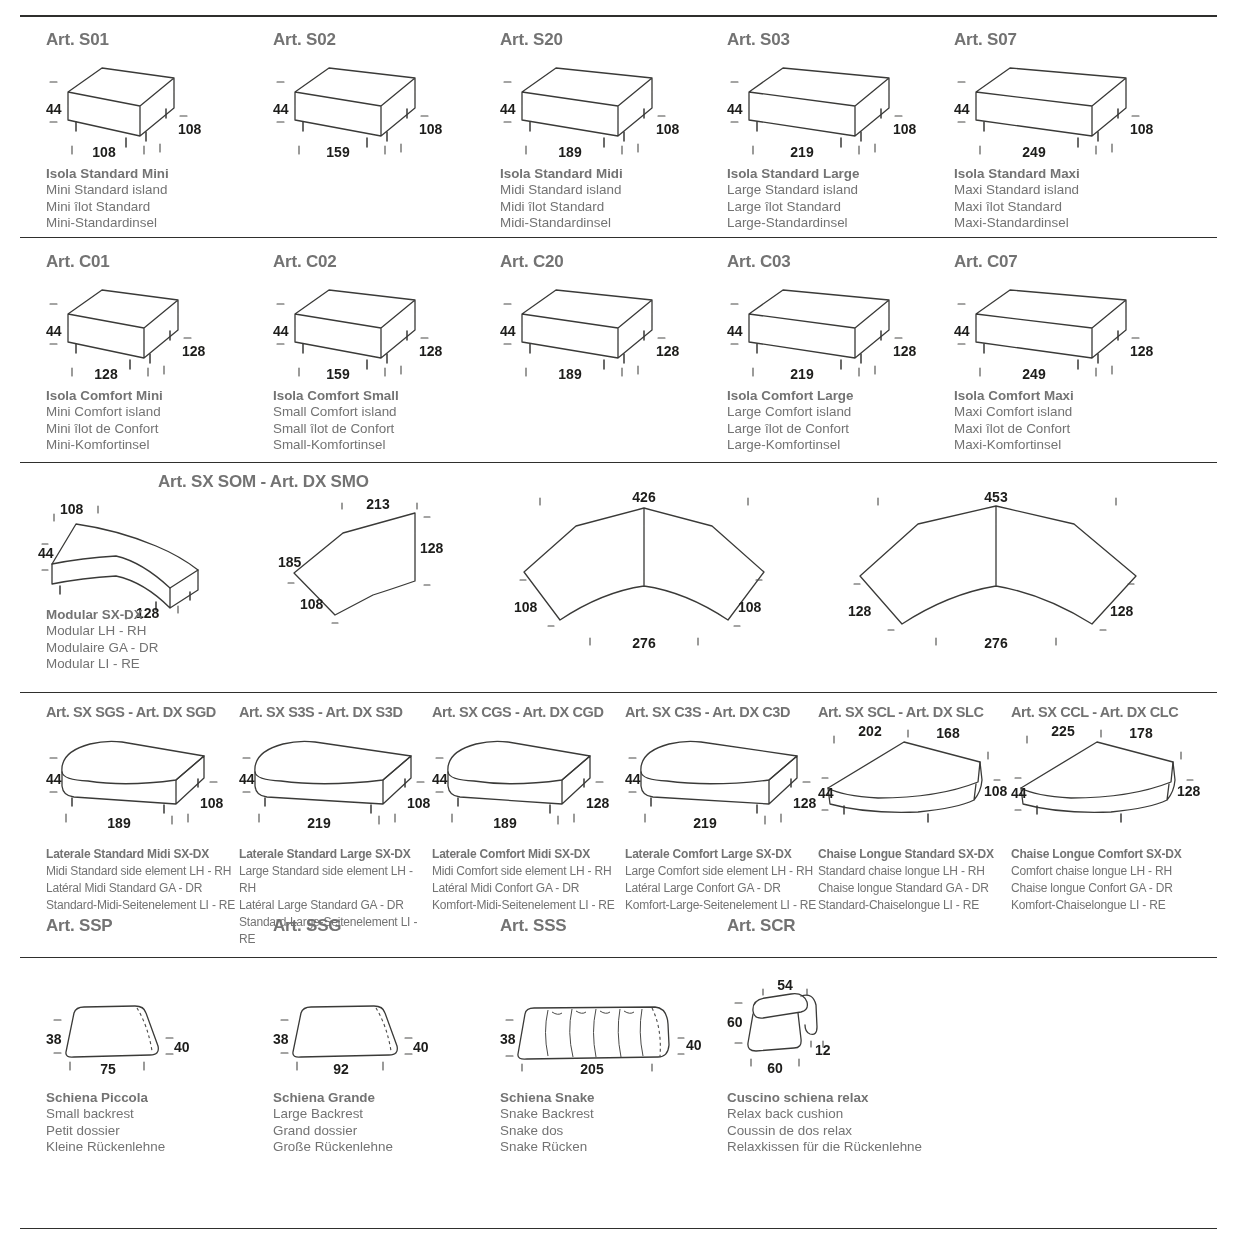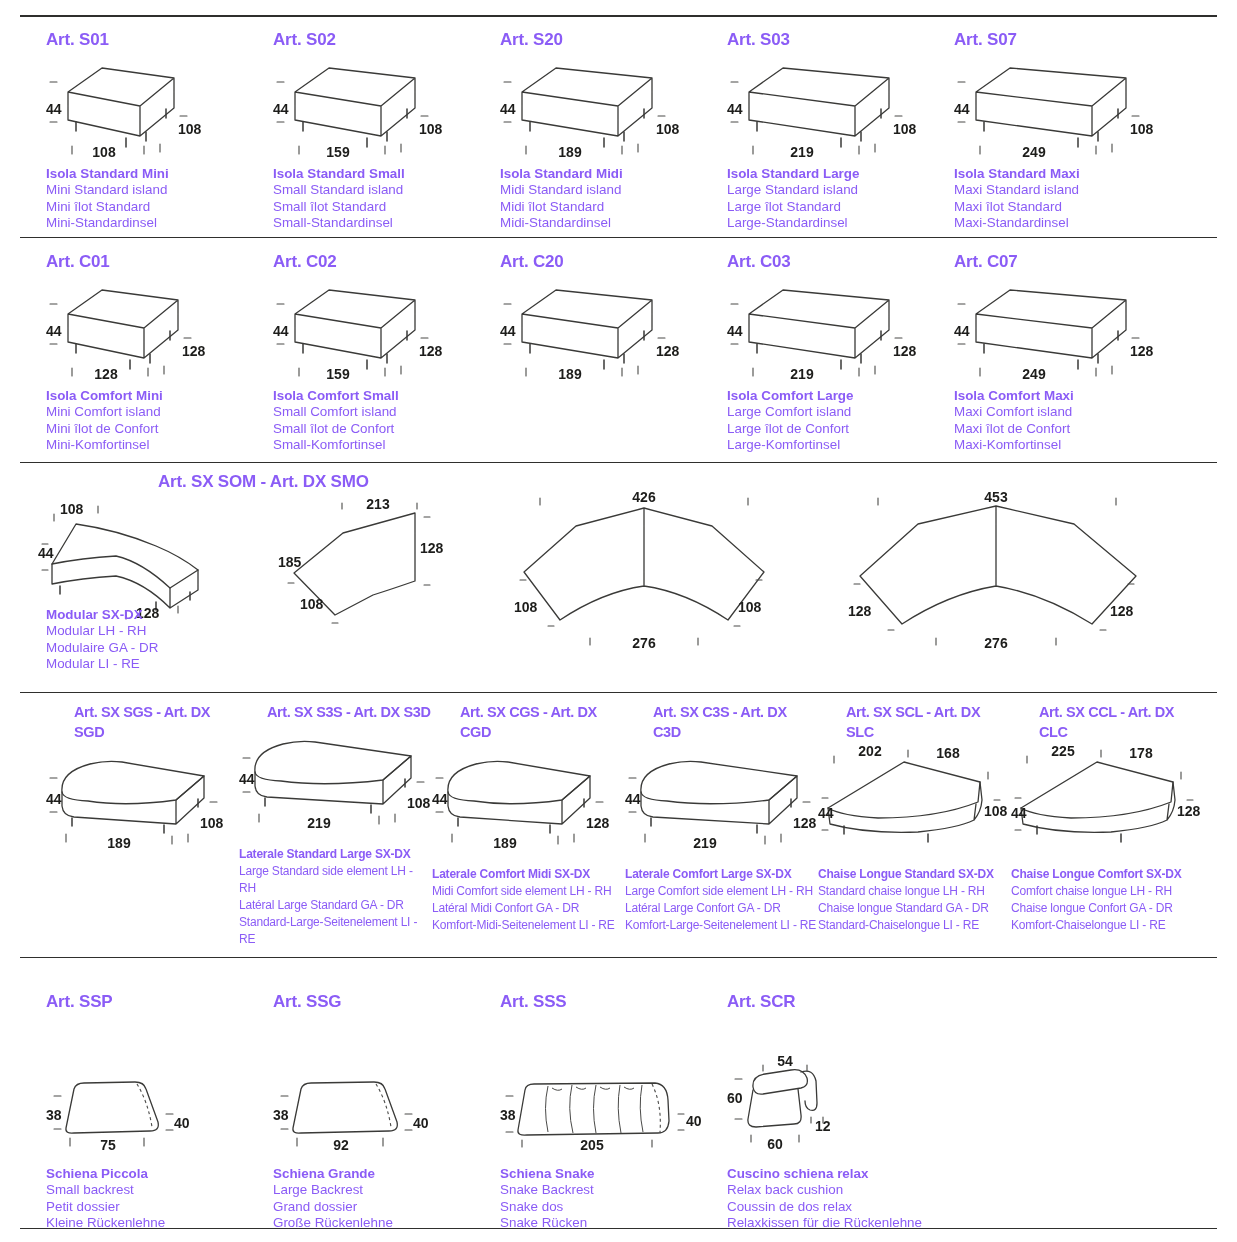--- a/index.html
+++ b/index.html
@@ -1,29 +1,29 @@
 <!DOCTYPE html>
 <html><head>
 <meta charset="utf-8">
 <style>
   html,body{margin:0;padding:0;background:#fff;}
   .page{position:relative;width:1237px;height:1242px;background:#fff;overflow:hidden;
-        font-family:"Liberation Sans",sans-serif;color:#8b5cf6;}
+        font-family:"Liberation Sans",sans-serif;color:#737373;}
   .rule{position:absolute;left:20px;right:20px;border-top:1.6px solid #2f2f2d;}
   .rule.thick{border-top-width:2.2px;}
   .grid{position:absolute;left:46px;display:grid;}
   .grid5{grid-template-columns:repeat(5,227px);}
   .grid6{grid-template-columns:repeat(6,193px);}
   .grid4{grid-template-columns:repeat(4,227px);}
   .cell h3{margin:0;font-size:17px;line-height:20px;font-weight:700;letter-spacing:-0.2px;}
   .cell .fig{margin-top:8px;height:106px;}
   .cell .names{margin-top:2px;}
   .names p{margin:0;font-size:13.4px;line-height:16.4px;}
   .names p.b{font-weight:700;}
-  .grid6 .cell h3{font-size:14.5px;letter-spacing:-0.4px;margin-left:28px;}
+  .grid6 .cell h3{font-size:14.5px;letter-spacing:-0.4px;}
   .grid6 .cell .fig{margin-top:4px;height:114px;}
   .grid6 .cell .names{margin-top:6px;}
   .grid6 .names p{font-size:12px;line-height:17px;letter-spacing:-0.2px;}
   .grid4 .cell .fig{margin-top:42px;height:98px;display:flex;align-items:flex-end;}
   .grid4 .cell .names{margin-top:14px;}
   svg{display:block;overflow:visible;}
   .ln{fill:none;stroke:#3a3a38;stroke-width:1.3;stroke-linejoin:round;stroke-linecap:round;}
   .leg{fill:none;stroke:#3a3a38;stroke-width:1.5;stroke-linecap:round;}
   .tick{fill:none;stroke:#4a4a48;stroke-width:1.1;stroke-linecap:round;}
   .dash{fill:none;stroke:#4a4a48;stroke-width:1.1;stroke-dasharray:3 3;}
@@ -73,26 +73,20 @@
       <div class="fig">
         <svg width="210" height="104" viewBox="0 0 210 104">
           <path class="ln" d="M22,34 L56,10 L142,20 L108,48 Z M22,34 L108,48 L108,78 L22,62 Z M108,48 L142,20 L142,50 L108,78"></path>
           <path class="leg" d="M30,64 l0,9 M94,80 l0,9 M114,74 l0,9 M134,51 l0,9"></path>
           <path class="tick" d="M4,24 l7,0 M4,64 l7,0 M26,88 l0,8 M112,88 l0,8 M148,58 l7,0 M128,86 l0,8"></path>
           <text class="dim" x="0" y="56">44</text>
           <text class="dim mid" x="65" y="99">159</text>
           <text class="dim" x="146" y="76">108</text>
         </svg>
       </div>
-      <div class="names">
-        <p class="b">Isola Standard Small</p>
-        <p>Small Standard island</p>
-        <p>Small îlot Standard</p>
-        <p>Small-Standardinsel</p>
-      </div>
     </div>
 
     <div class="cell">
       <h3>Art. S20</h3>
       <div class="fig">
         <svg width="210" height="104" viewBox="0 0 210 104">
           <path class="ln" d="M22,34 L56,10 L152,20 L118,48 Z M22,34 L118,48 L118,78 L22,62 Z M118,48 L152,20 L152,50 L118,78"></path>
           <path class="leg" d="M30,64 l0,9 M104,80 l0,9 M124,74 l0,9 M144,51 l0,9"></path>
           <path class="tick" d="M4,24 l7,0 M4,64 l7,0 M26,88 l0,8 M122,88 l0,8 M158,58 l7,0 M138,86 l0,8"></path>
           <text class="dim" x="0" y="56">44</text>
@@ -300,20 +294,26 @@
         <svg width="200" height="112" viewBox="0 0 200 112">
           <path class="ln" d="M16,46 Q14,26 44,18 Q60,14 76,16 L158,30 L130,54 Q80,61 42,55 Q17,54 16,46 Z"></path>
           <path class="ln" d="M16,46 L16,60 Q17,70 28,71 L130,78 L130,54 M130,54 L158,30 L158,52 L130,78"></path>
           <path class="leg" d="M26,72 l0,8 M118,79 l0,8 M152,53 l0,8"></path>
           <path class="tick" d="M4,32 l7,0 M4,66 l7,0 M20,88 l0,8 M126,90 l0,8 M164,56 l7,0 M142,88 l0,8"></path>
           <text class="dim" x="0" y="58">44</text>
           <text class="dim mid" x="73" y="102">189</text>
           <text class="dim" x="154" y="82">108</text>
         </svg>
       </div>
+      <div class="names">
+        <p class="b">Laterale Standard Midi SX-DX</p>
+        <p>Midi Standard side element LH - RH</p>
+        <p>Latéral Midi Standard GA - DR</p>
+        <p>Standard-Midi-Seitenelement LI - RE</p>
+      </div>
     </div>
 
     <div class="cell">
       <h3>Art. SX S3S - Art. DX S3D</h3>
       <div class="fig">
         <svg width="200" height="112" viewBox="0 0 200 112">
           <path class="ln" d="M16,46 Q14,26 44,18 Q60,14 76,16 L172,30 L144,54 Q86,61 42,55 Q17,54 16,46 Z"></path>
           <path class="ln" d="M16,46 L16,60 Q17,70 28,71 L144,78 L144,54 M144,54 L172,30 L172,52 L144,78"></path>
           <path class="leg" d="M26,72 l0,8 M132,79 l0,8 M166,53 l0,8"></path>
           <path class="tick" d="M4,32 l7,0 M4,66 l7,0 M20,88 l0,8 M140,90 l0,8 M178,56 l7,0 M156,88 l0,8"></path>
@@ -410,21 +410,21 @@
       </div>
       <div class="names">
         <p class="b">Chaise Longue Comfort SX-DX</p>
         <p>Comfort chaise longue LH - RH</p>
         <p>Chaise longue Confort GA - DR</p>
         <p>Komfort-Chaiselongue LI - RE</p>
       </div>
     </div>
   </div>
 
-  <div class="grid grid4" style="top:992px">
+  <div class="grid grid4" style="top:916px">
 
     <div class="cell">
       <h3>Art. SSP</h3>
       <div class="fig">
         <svg width="150" height="80" viewBox="0 0 150 80">
           <path class="ln" d="M20,56 Q19,62 28,61 L104,59 Q114,59 112,50 L100,17 Q98,10 89,10 L38,11 Q30,11 28,17 Z"></path>
           <path class="dash" d="M91,12 Q102,30 106,55"></path>
           <path class="tick" d="M8,24 l7,0 M8,57 l7,0 M24,66 l0,8 M98,66 l0,8 M120,42 l7,0 M120,58 l7,0"></path>
           <text class="dim" x="0" y="48">38</text>
           <text class="dim mid" x="62" y="78">75</text>

